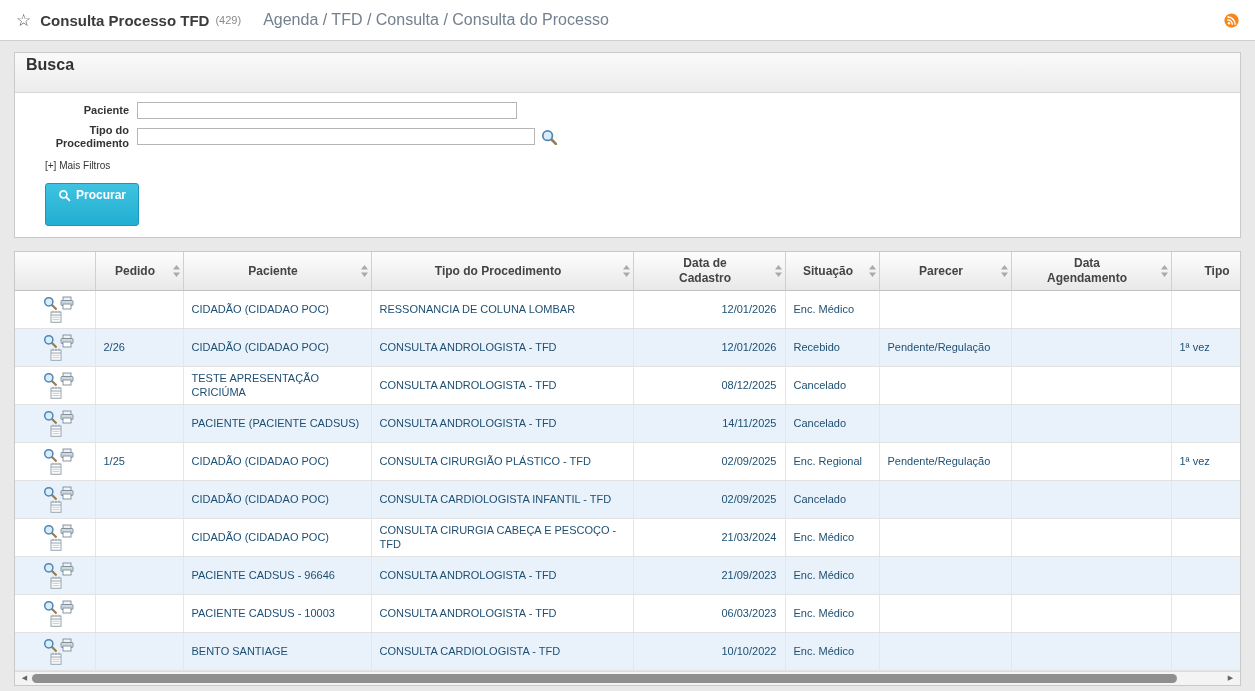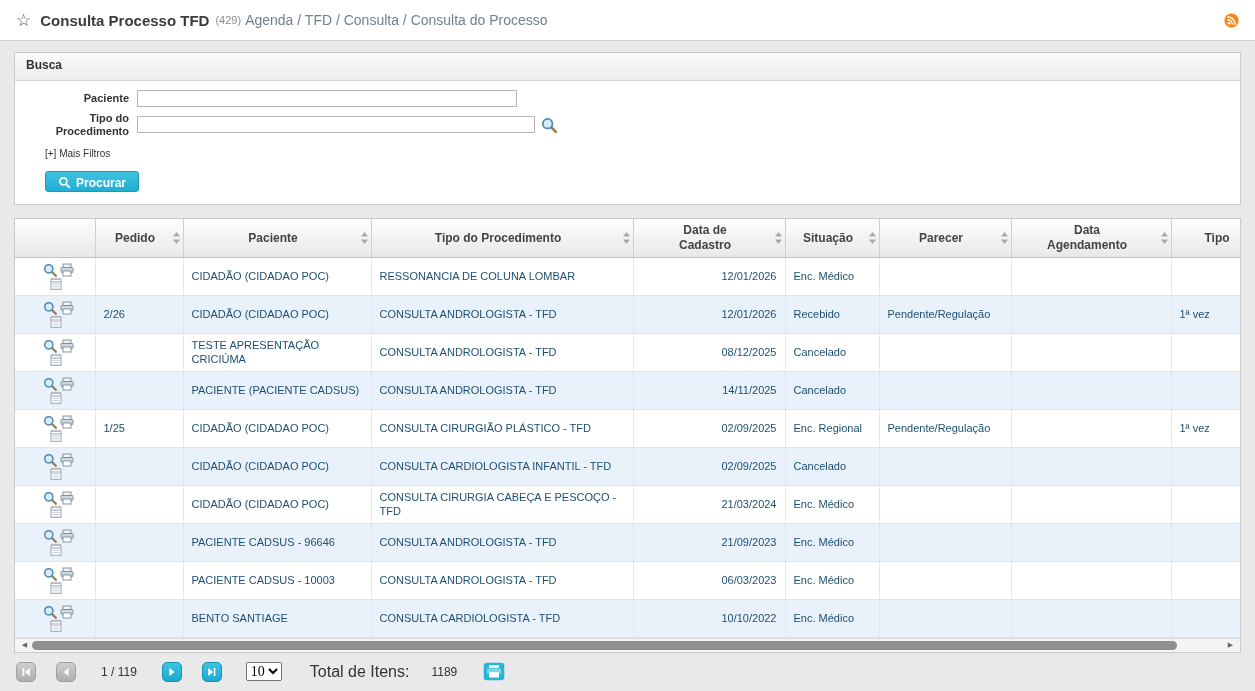--- a/index.html
+++ b/index.html
@@ -8,35 +8,35 @@
     background:#e9e9e9;
     font-family:"Liberation Sans","DejaVu Sans",sans-serif;
     overflow:hidden;
     position:relative;
   }
   
   .topbar{height:41px;background:#fff;border-bottom:1px solid #cfcfcf;display:flex;align-items:center;padding:0 16px}
   .star{font-size:17px;color:#555;margin-right:9px;cursor:pointer;line-height:1}
   .page-title{font-size:15px;font-weight:bold;color:#3b3b3b}
   .page-code{font-size:11px;color:#8a8a8a;margin-left:6px}
-  .breadcrumb{font-size:14px;color:#73808e;margin-left:4px}
+  .breadcrumb{font-size:16px;color:#73808e;margin-left:22px}
   .rss{margin-left:auto;cursor:pointer;display:flex}
   
   .panel{margin:11px 14px 0;background:#fff;border:1px solid #c9c9c9}
-  .panel-header{height:28px;line-height:24px;padding:0 11px;background:linear-gradient(#fafafa,#ececec);border-bottom:1px solid #d8d8d8;font-size:12px;font-weight:bold;color:#333}
+  .panel-header{height:40px;line-height:24px;padding:0 11px;background:linear-gradient(#fafafa,#ececec);border-bottom:1px solid #d8d8d8;font-size:16px;font-weight:bold;color:#333}
   
   .search-body{padding:9px 12px 11px}
   .field-row{display:flex;align-items:center;margin-bottom:5px}
   .field-label{width:110px;text-align:right;font-size:11px;font-weight:bold;color:#333;padding-right:8px;line-height:1.15}
   input.text{height:17px;border:1px solid #b5b5b5;font-size:11.5px;padding:0 4px;font-family:inherit;background:#fff}
   .inp-paciente{width:380px}
   .inp-proc{width:398px;height:20px;border-color:#8c8c8c}
   .lens-btn{margin-left:6px;cursor:pointer;display:flex}
   .more-filters{font-size:10px;color:#333;margin:6px 0 0 18px;display:inline-block;cursor:pointer}
-  .btn-procurar{display:inline-flex;gap:5px;background:linear-gradient(#3fc3e0,#22aed2);border:1px solid #1a97ba;border-radius:3px;color:#fff;font-weight:bold;font-size:12px;padding:4px 12px 1px;margin:10px 0 0 18px;cursor:pointer;font-family:inherit}
+  .btn-procurar{display:inline-flex;align-items:center;gap:5px;background:linear-gradient(#3fc3e0,#22aed2);border:1px solid #1a97ba;border-radius:3px;color:#fff;font-weight:bold;font-size:12px;padding:4px 12px 23px;margin:10px 0 0 18px;cursor:pointer;font-family:inherit}
   
   .grid-panel{margin-top:13px}
   .grid-scroll{overflow:hidden;width:100%}
   table.grid{border-collapse:collapse;table-layout:fixed;width:1256px}
   .grid th{background:linear-gradient(#fdfdfd,#e8e8e8);border-right:1px solid #d0d0d0;border-bottom:1px solid #c2c2c2;font-size:12px;color:#444;font-weight:bold;text-align:center;vertical-align:middle;padding:3px 13px 3px 5px;position:relative;height:38px}
   .th-label{white-space:pre-line;line-height:1.25}
   .sort-icon{position:absolute;right:3px;top:50%;transform:translateY(-50%);display:flex;cursor:pointer}
   .grid td{border-right:1px solid #e6e6e6;border-bottom:1px solid #e2e2e2;font-size:11px;color:#1d4f72;padding:3px 8px;height:38px;vertical-align:middle;overflow:hidden;line-height:1.3}
   .grid tr.alt td{background:#e9f2fb}
   td.center{text-align:right}

